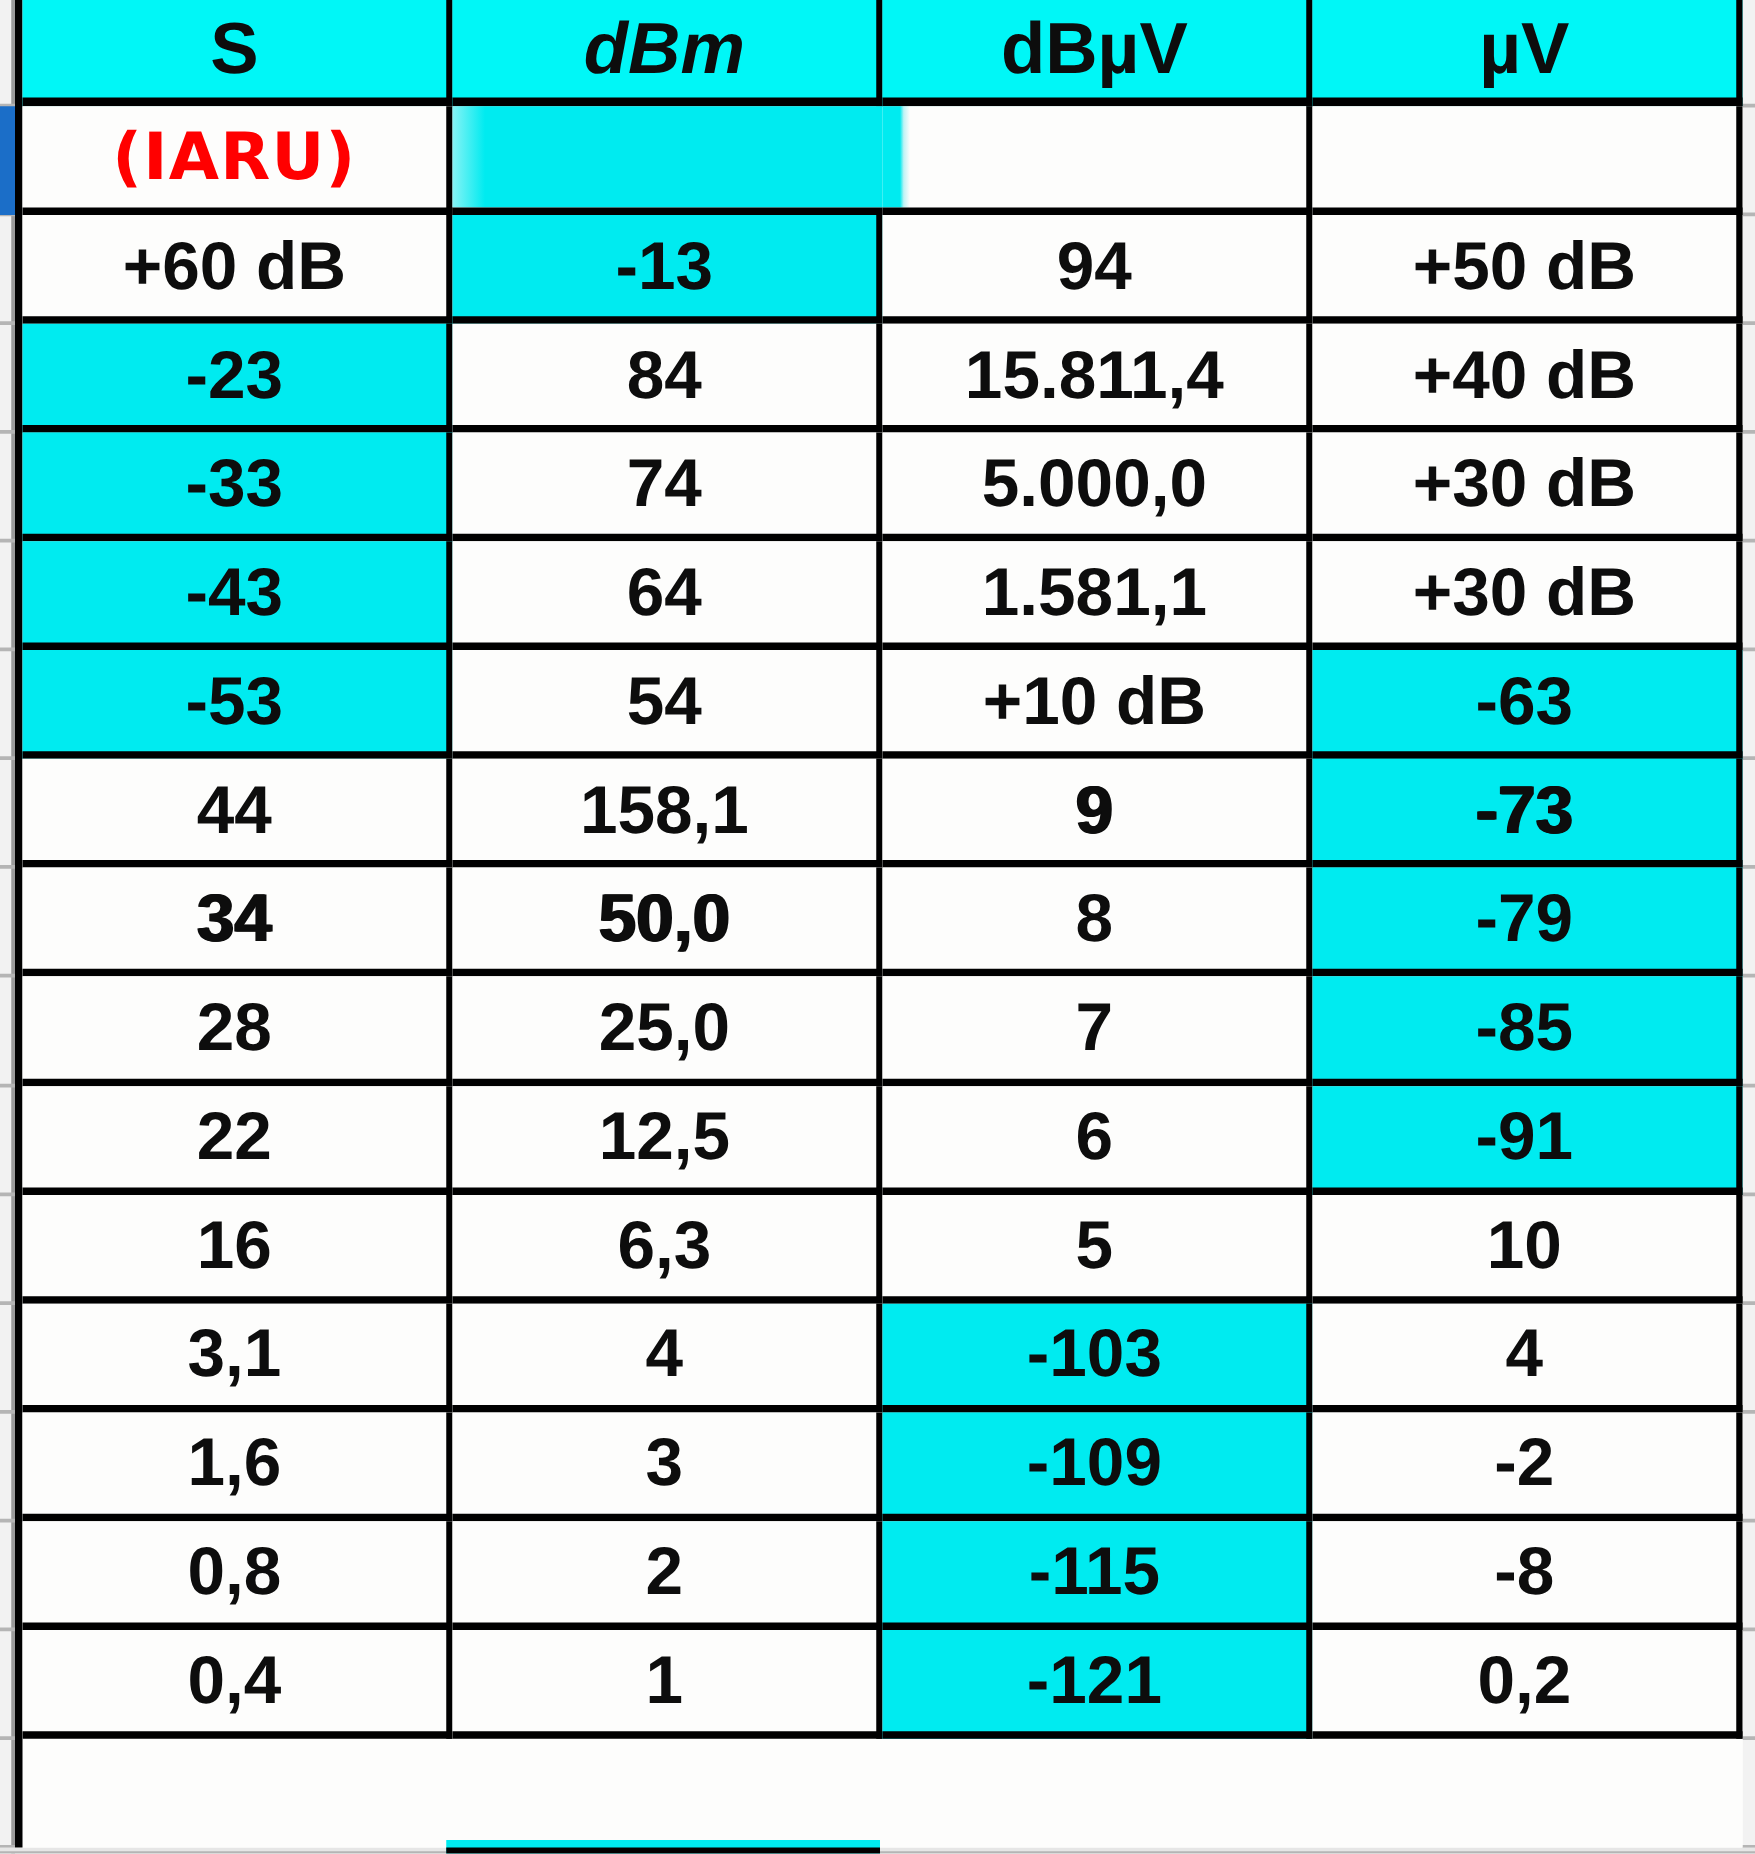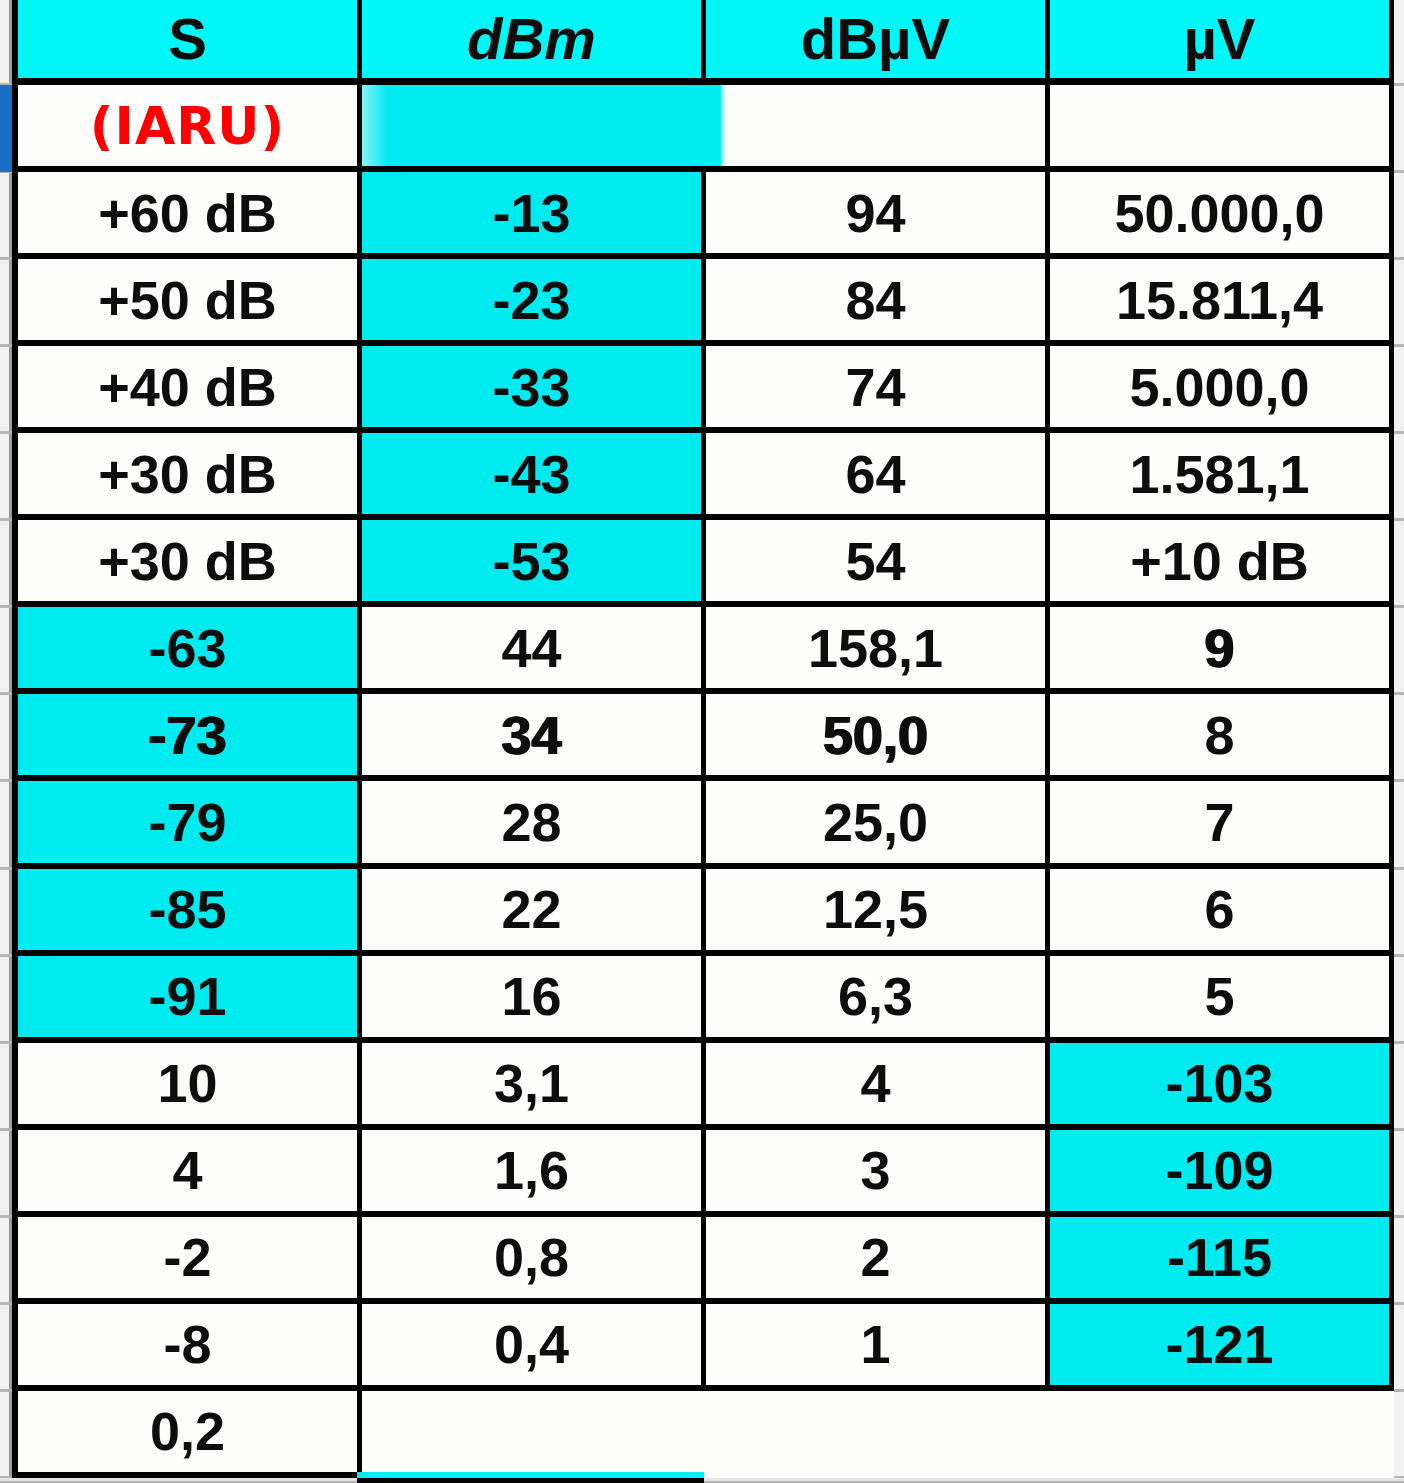--- a/index.html
+++ b/index.html
@@ -126,21 +126,20 @@
       <div class="cell head col-dbm">dBm</div>
       <div class="cell head col-dbuv">dBµV</div>
       <div class="cell head col-uv">µV</div>
       <div class="cell sub col-s">(IARU)</div>
       <div class="cell sub col-dbm"></div>
       <div class="cell sub col-dbuv"></div>
       <div class="cell sub col-uv"></div>
       <div class="cell col-s">+60 dB</div>
       <div class="cell col-dbm">-13</div>
       <div class="cell col-dbuv">94</div>
-      <div class="cell col-uv">50.000,0</div>
       <div class="cell col-s">+50 dB</div>
       <div class="cell col-dbm">-23</div>
       <div class="cell col-dbuv">84</div>
       <div class="cell col-uv">15.811,4</div>
       <div class="cell col-s">+40 dB</div>
       <div class="cell col-dbm">-33</div>
       <div class="cell col-dbuv">74</div>
       <div class="cell col-uv">5.000,0</div>
       <div class="cell col-s">+30 dB</div>
       <div class="cell col-dbm">-43</div>

